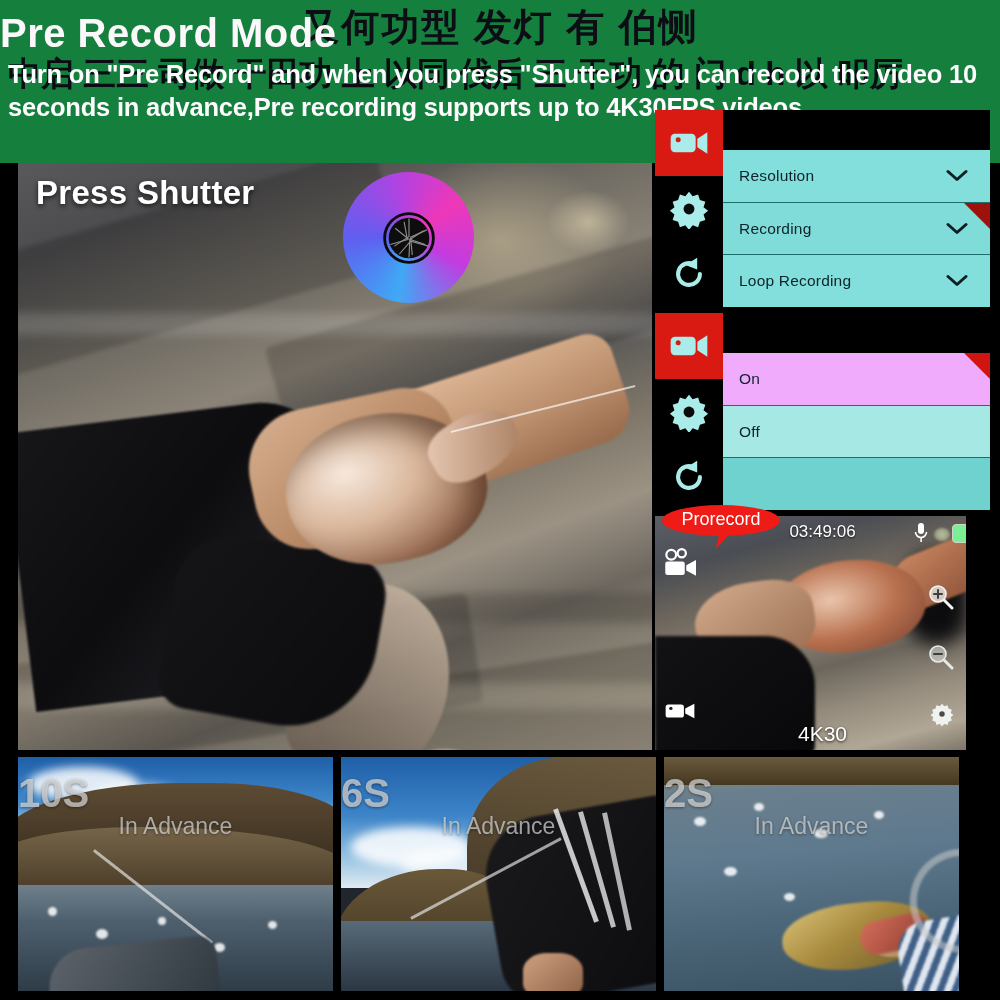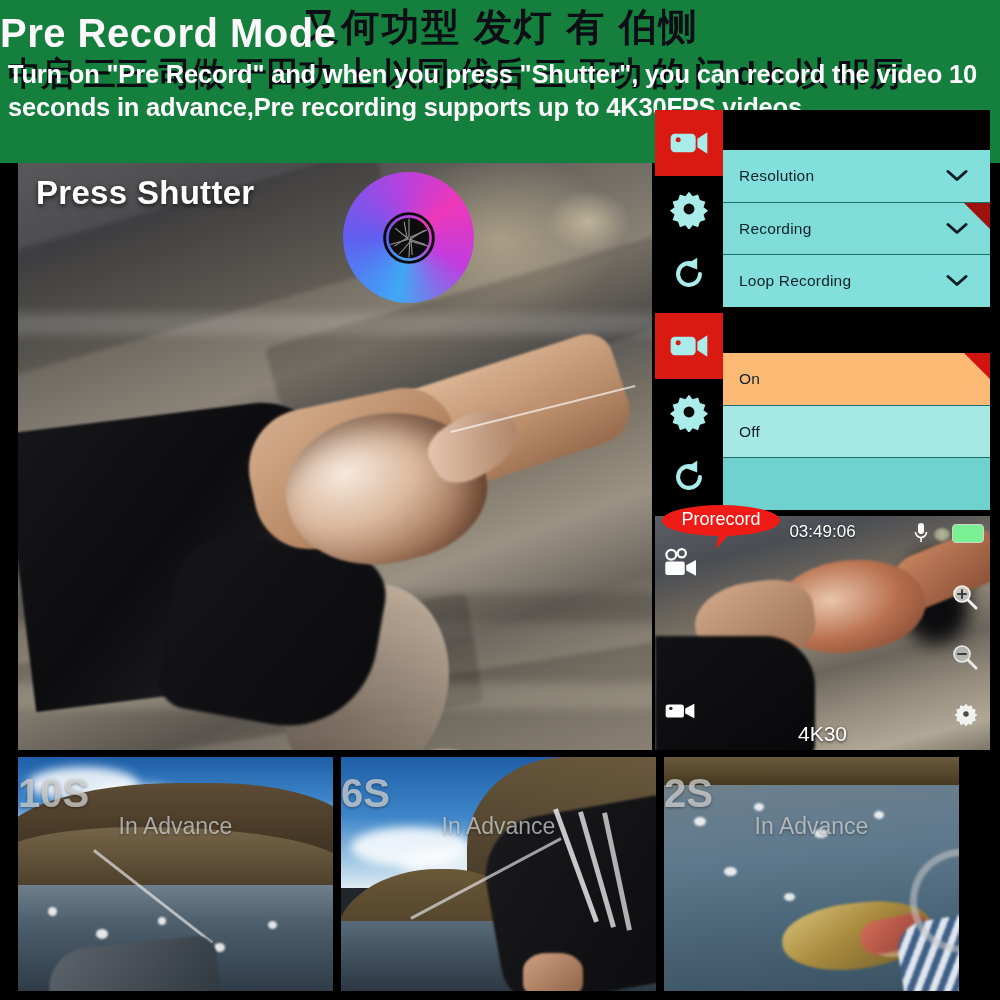--- a/index.html
+++ b/index.html
@@ -75,26 +75,26 @@
         padding:0 16px;border-bottom:1px solid #1d6f6c;overflow:hidden;}
   .mrow span.lbl{font-size:15.5px;color:#10232a;font-weight:400;letter-spacing:.2px;}
   .mrow .chev{position:absolute;right:22px;top:50%;transform:translateY(-50%);}
   .mrow .corner{position:absolute;right:0;top:0;width:0;height:0;
       border-top:26px solid #9d120d;border-left:26px solid transparent;}
 
   #menu1{left:655px;top:110px;width:335px;height:197px;}
   #menu1 .mrow{background:#82dfdb;}
   #menu1 .mrow.r2{background:#7fdcd8;}
   #menu2{left:655px;top:313px;width:335px;height:197px;}
-  #menu2 .mrow.r1{background:#fdba74;}
+  #menu2 .mrow.r1{background:#f0abfc;}
   #menu2 .mrow.r2{background:#a6e8e3;}
   #menu2 .mrow.r3{background:#6fd2cf;}
 
   
-  #preview{position:absolute;left:655px;top:516px;width:335px;height:234px;
+  #preview{position:absolute;left:655px;top:516px;width:311px;height:234px;
       background:#000;overflow:hidden;}
   .pv-bg{position:absolute;inset:0;
       background:linear-gradient(165deg,#5c5f66 0%,#4a4d53 18%,#6e675d 34%,#8d8375 50%,
                  #6b655c 62%,#948b7c 76%,#b0a796 90%,#7d7668 100%);}
   .pv-fish{position:absolute;left:120px;top:44px;width:150px;height:92px;
       background:radial-gradient(ellipse at 38% 40%,#e9c5ac,#b9714f 50%,#7a4230 100%);
       border-radius:52% 62% 48% 58%;transform:rotate(-10deg);filter:blur(1px);}
   .pv-hand{position:absolute;left:40px;top:66px;width:120px;height:80px;
       background:linear-gradient(150deg,#d3ab8c,#9a6e51);border-radius:50% 40% 45% 55%;
       filter:blur(1.2px);transform:rotate(-8deg);}

